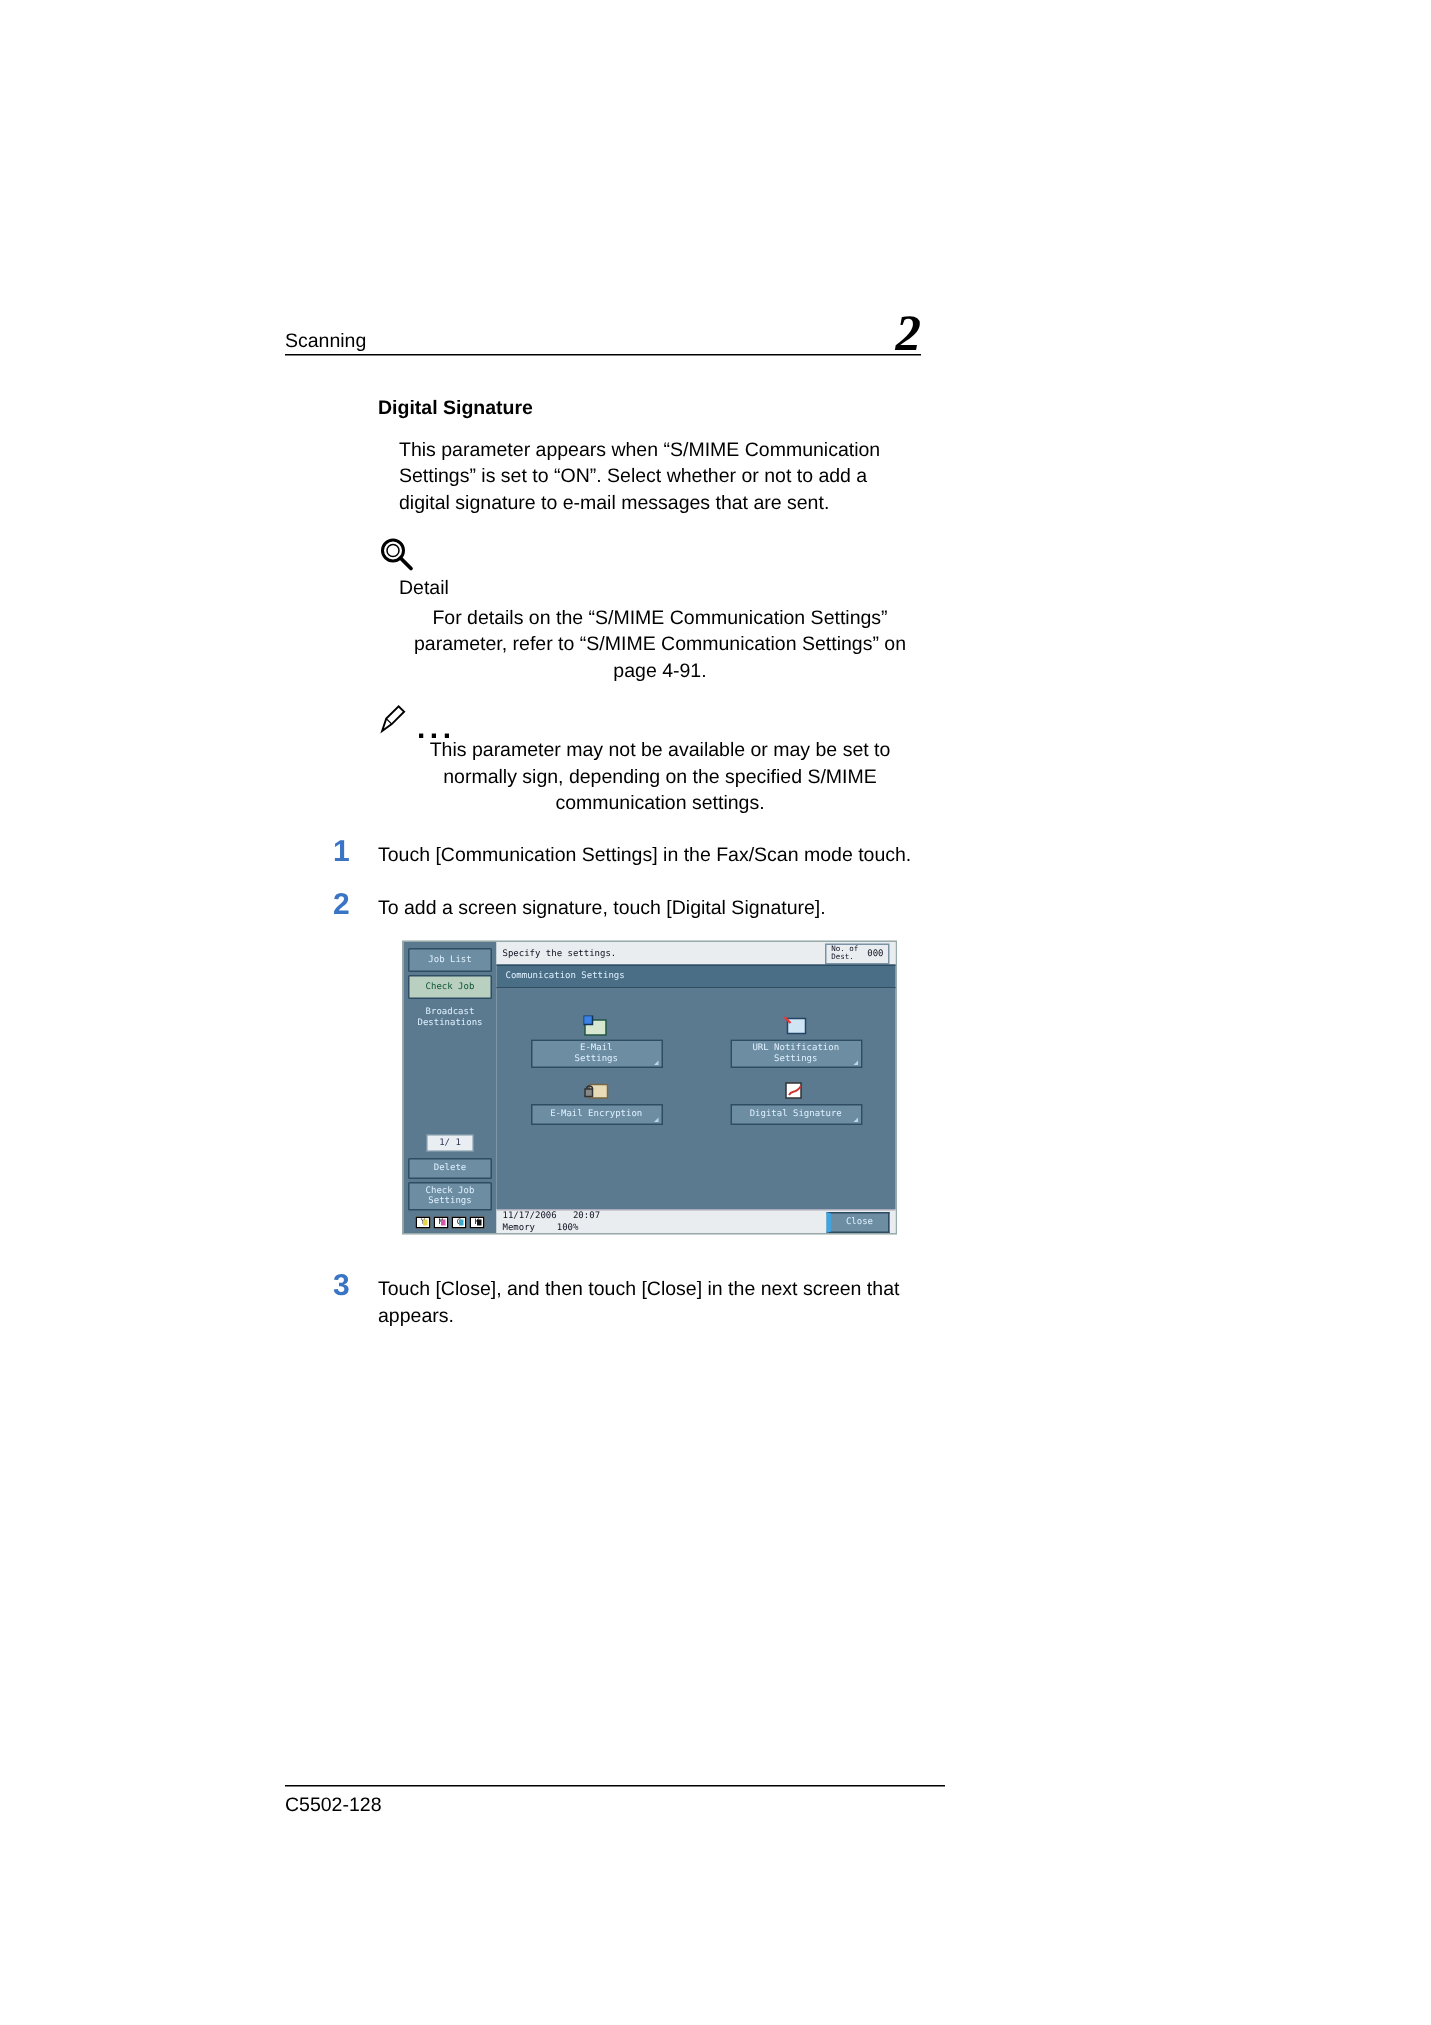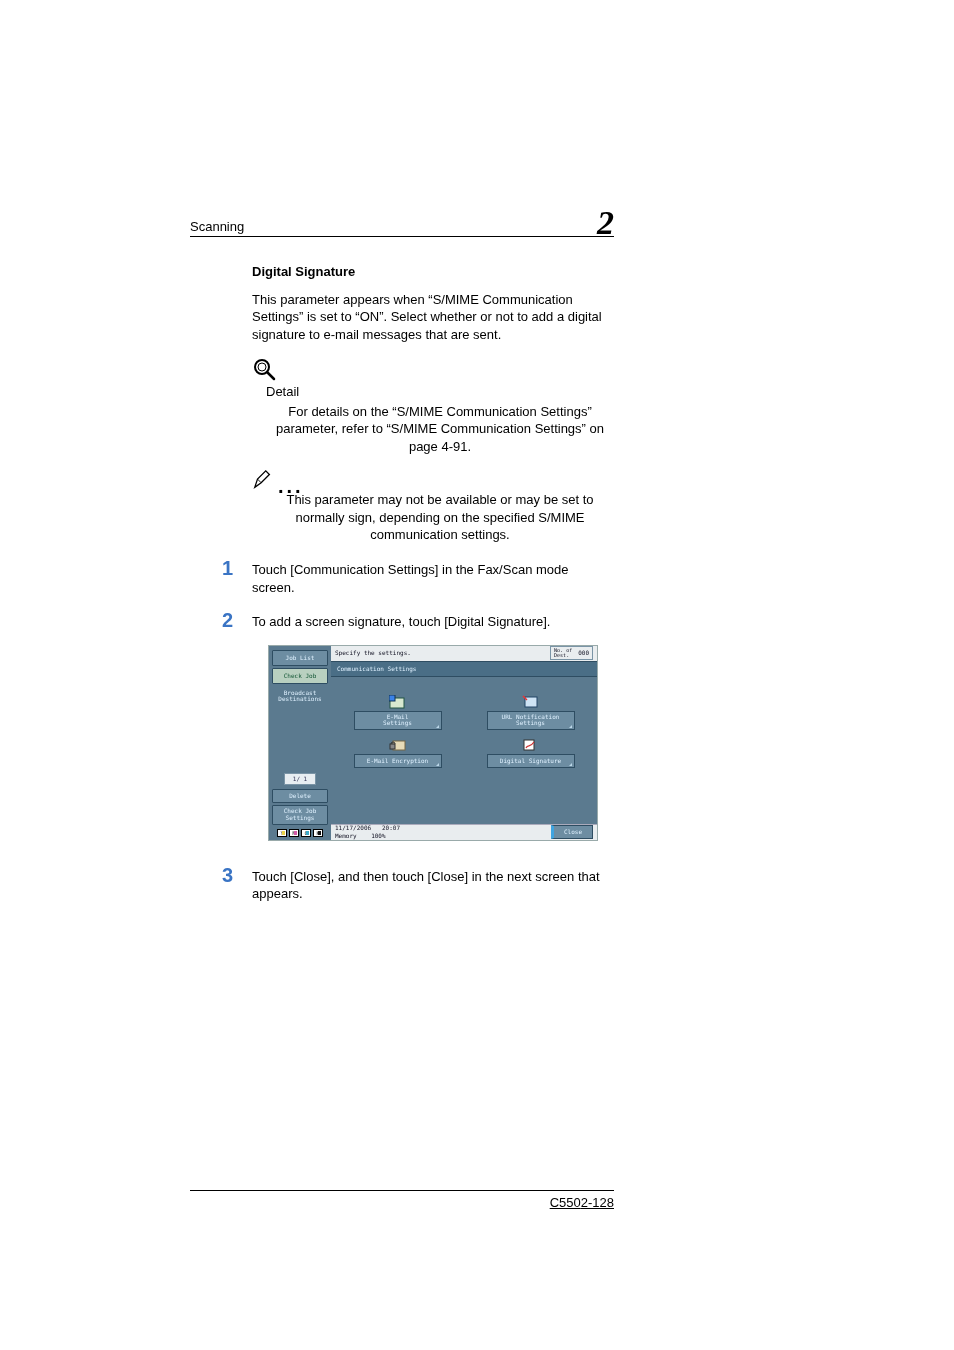--- a/index.html
+++ b/index.html
@@ -40,20 +40,21 @@
     padding-left: 62px;
     font-size: 13px;
     line-height: 1.35;
   }
   .h2 {
     font-weight: bold;
     margin-bottom: 10px;
   }
   .para {
     margin-bottom: 14px;
+    margin-left: 14px;
   }
   .callout {
     margin-top: 4px;
     margin-bottom: 14px;
   }
   .callout .icon-row svg {
     display: block;
   }
   .callout .title {
     font-weight: normal;
@@ -262,28 +263,27 @@
     background: #6d8da2;
     border: 1px solid #2e4d62;
     border-left: 3px solid #3fa4e0;
     color: #dff1ff;
     padding: 2px 10px;
     font-size: 6px;
   }
   .footer {
     position: absolute;
     left: 190px;
-    right: 190px;
+    right: 174px;
     bottom: 140px;
     border-top: 1px solid #000;
     display: flex;
-    justify-content: flex-end;
+    justify-content: flex-start;
     font-size: 13px;
     padding-top: 4px;
-    text-decoration: underline;
   }
 </style>
 </head>
 <body>
 
 <div class="page">
 
   <div class="running-head">
     <span class="left">Scanning</span>
     <span class="chapter-num">2</span>
@@ -313,21 +313,21 @@
           <path d="M3 20 L6 11 L15 2 L19 6 L10 15 L3 20 Z" fill="none" stroke="#000" stroke-width="1.4"></path>
           <line x1="6" y1="11" x2="10" y2="15" stroke="#000" stroke-width="1"></line>
         </svg>
         <span style="font-size:20px;font-weight:bold;letter-spacing:3px;line-height:10px;">...</span>
       </div>
       <div class="body">This parameter may not be available or may be set to normally sign, depending on the specified S/MIME communication settings.</div>
     </div>
 
     <div class="step">
       <div class="num">1</div>
-      <div class="txt">Touch [Communication Settings] in the Fax/Scan mode screen.</div>
+      <div class="txt">Touch [Communication Settings] in the Fax/Scan mode touch.</div>
     </div>
 
     <div class="step">
       <div class="num">2</div>
       <div class="txt">To add a screen signature, touch [Digital Signature].</div>
     </div>
 
     <div class="screenshot-wrap">
       <div class="panel">
         <div class="left-col">

